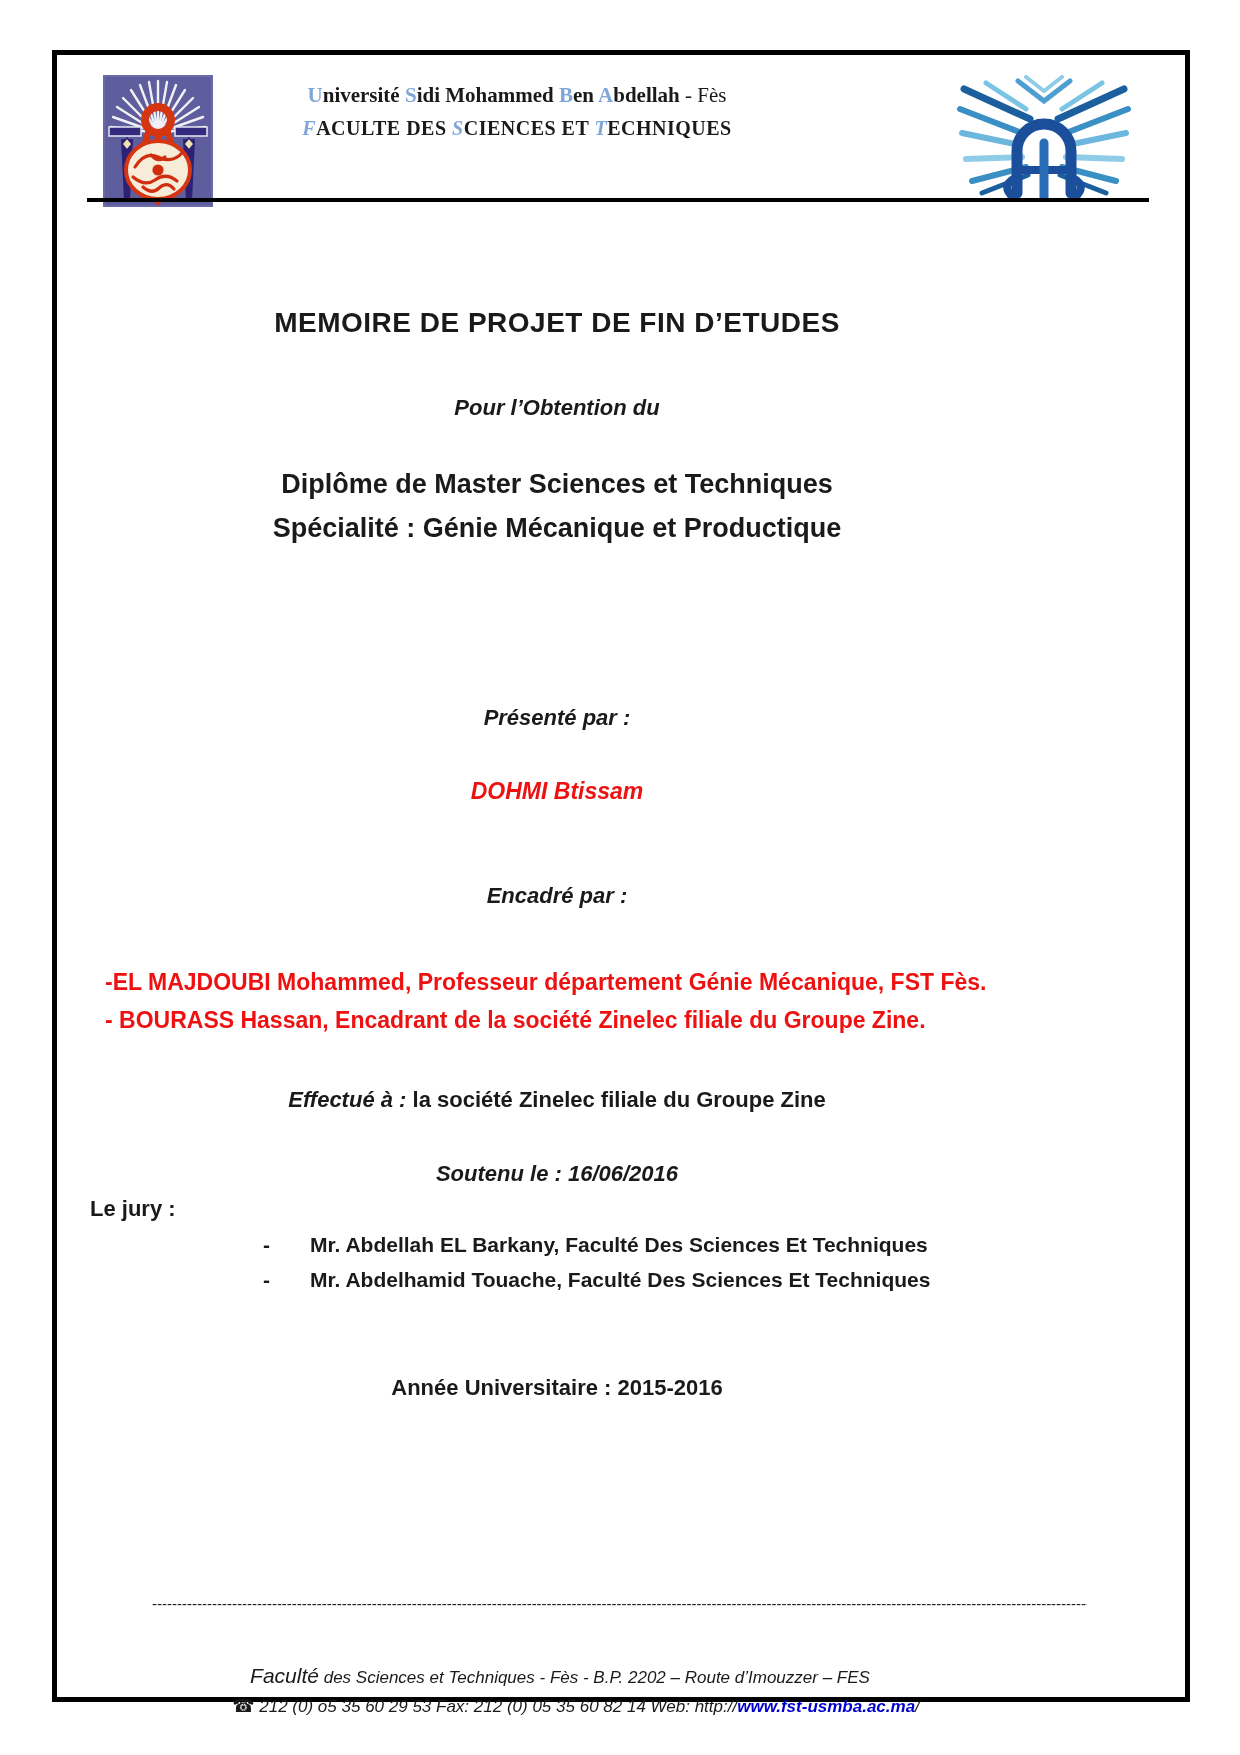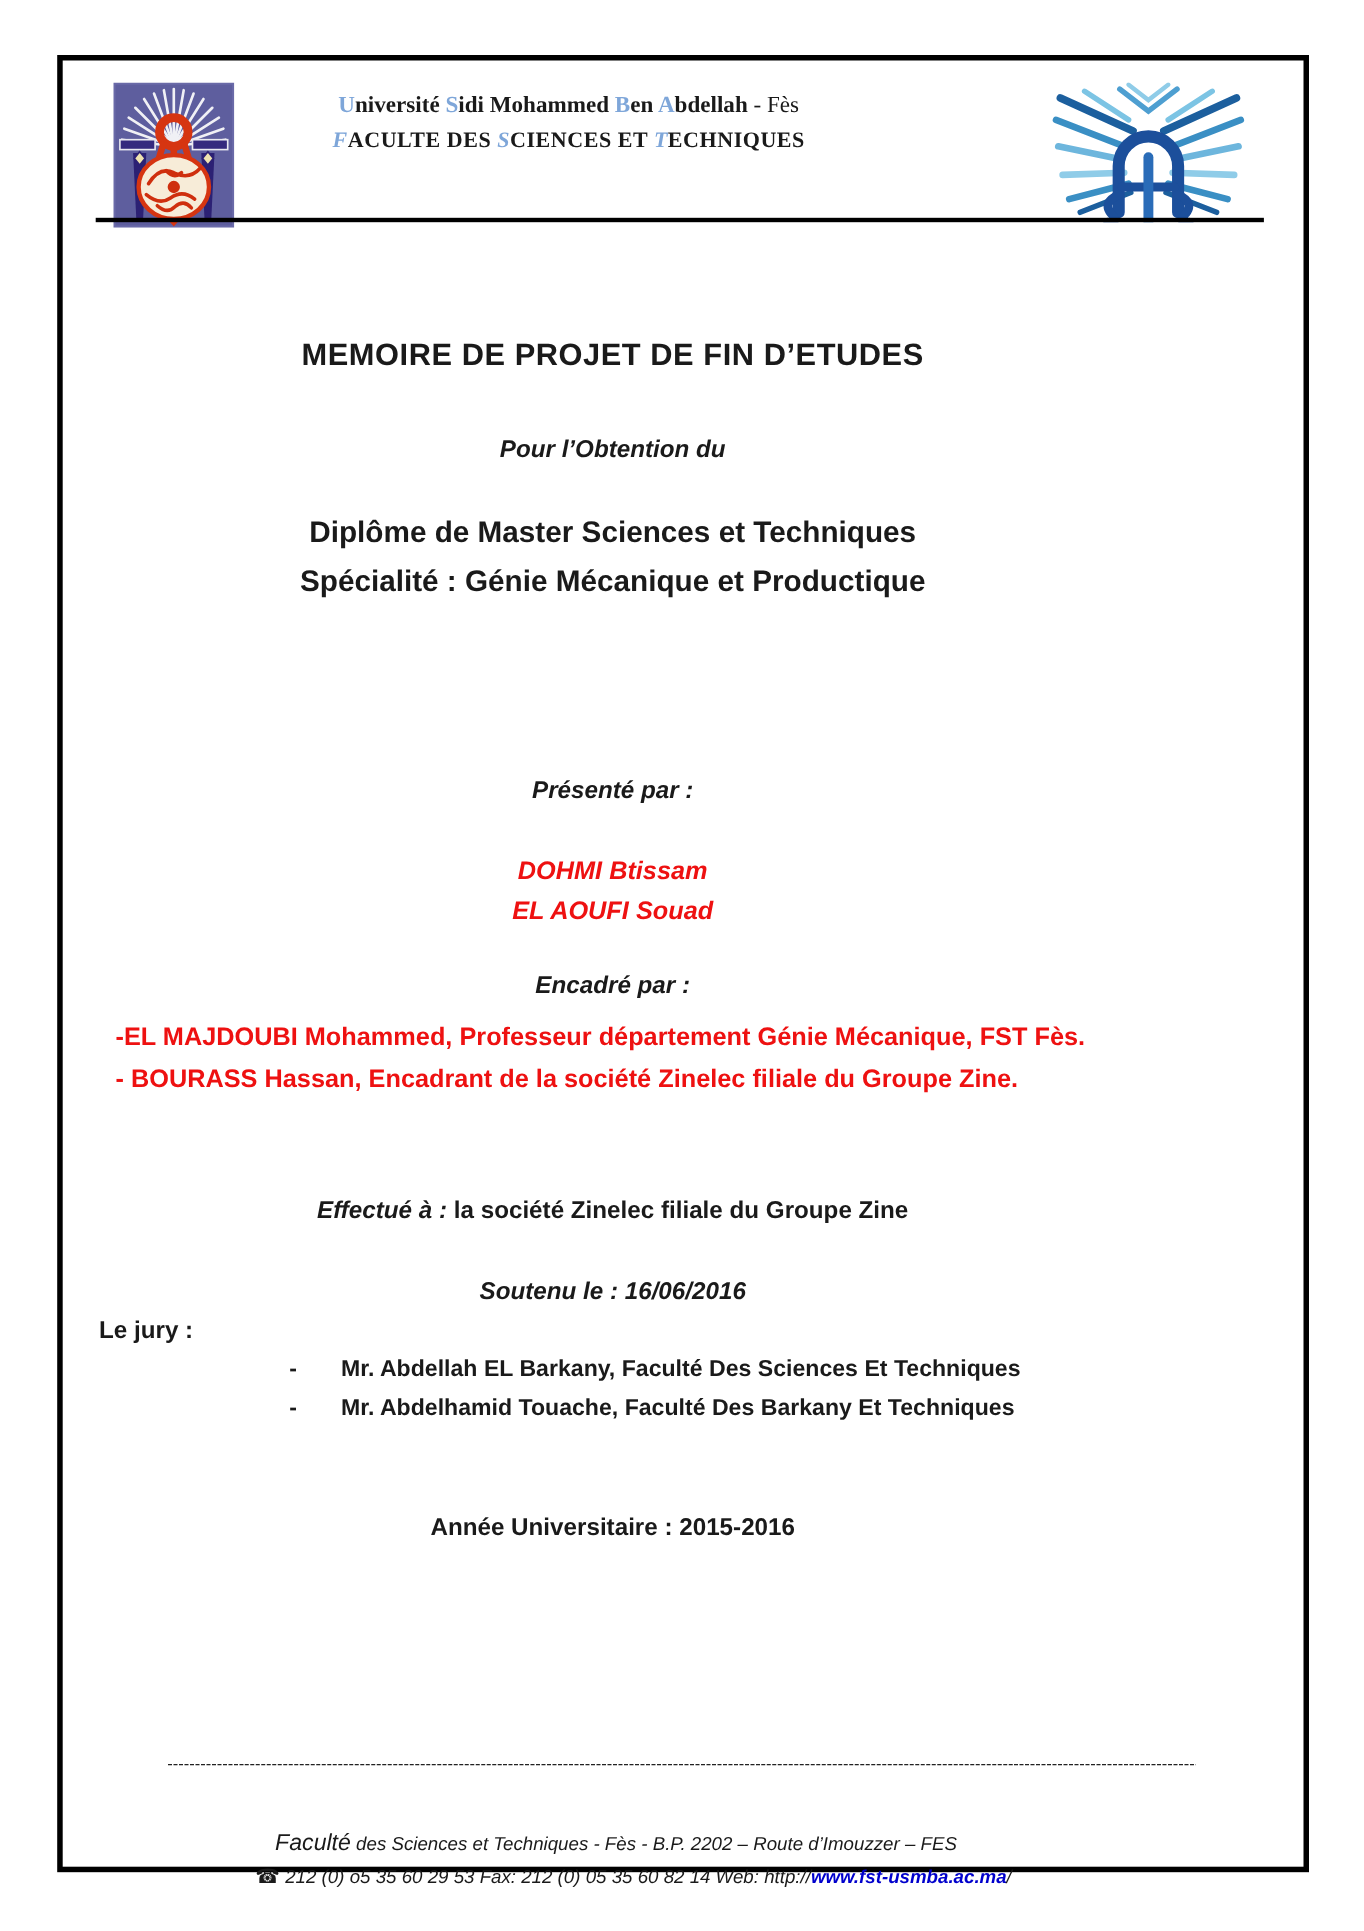--- a/index.html
+++ b/index.html
@@ -32,21 +32,21 @@
   .hdr-rule { top: 143px; left: 30px; width: 1062px; height: 4px; background: #000; }
 
   
   .t-memoire { top: 252px; font-size: 28px; font-weight: bold; letter-spacing: 0.5px; }
   .t-pour    { top: 340px; font-size: 22px; font-weight: bold; font-style: italic; }
   .t-diplome { top: 407px; font-size: 27px; font-weight: bold; line-height: 44px; }
   .t-red-title { top: 560px; font-size: 31px; font-weight: bold; font-style: italic; color: #ee1111; }
   .t-presente { top: 650px; font-size: 22px; font-weight: bold; font-style: italic; }
   .t-authors  { top: 718px; font-size: 23px; font-weight: bold; font-style: italic; color: #ee1111; line-height: 36px; }
   .t-encadre  { top: 828px; font-size: 22px; font-weight: bold; font-style: italic; }
-  .t-supervisors { top: 868px; left: 48px; font-size: 23px; font-weight: bold; color: #ee1111; line-height: 38px; white-space: nowrap; }
+  .t-supervisors { top: 908px; left: 48px; font-size: 23px; font-weight: bold; color: #ee1111; line-height: 38px; white-space: nowrap; }
   .t-effectue { top: 1032px; font-size: 22px; font-weight: bold; }
   .t-effectue .lbl { font-style: italic; }
   .t-soutenu { top: 1106px; font-size: 22px; font-weight: bold; font-style: italic; }
   .t-jury-label { top: 1141px; left: 33px; font-size: 22px; font-weight: bold; }
   .jury-row { position: absolute; left: 206px; font-size: 21px; font-weight: bold; white-space: nowrap; }
   .jury-row .dash { display: inline-block; width: 47px; }
   .jury-1 { top: 1178px; }
   .jury-2 { top: 1213px; }
   .t-annee { top: 1320px; font-size: 22px; font-weight: bold; }
 
@@ -156,38 +156,37 @@
   <div class="cline t-diplome">
     <div>Diplôme de Master Sciences et Techniques</div>
     <div>Spécialité : Génie Mécanique et Productique</div>
   </div>
 
 
   <div class="cline t-presente">Présenté par :</div>
 
   <div class="cline t-authors">
     <div>DOHMI Btissam</div>
-    <div>EL AOUFI Souad</div>
   </div>
 
   <div class="cline t-encadre">Encadré par :</div>
 
   <div class="abs t-supervisors">
     <div>-EL MAJDOUBI Mohammed, Professeur département Génie Mécanique, FST Fès.</div>
     <div>- BOURASS Hassan, Encadrant de la société Zinelec filiale du Groupe Zine.</div>
   </div>
 
   <div class="cline t-effectue"><span class="lbl">Effectué à : </span><span>la société Zinelec filiale du Groupe Zine</span></div>
 
   <div class="cline t-soutenu">Soutenu le : 16/06/2016</div>
 
   <div class="abs t-jury-label">Le jury :</div>
 
   <div class="jury-row jury-1"><span class="dash">-</span><span>Mr. Abdellah EL Barkany, Faculté Des Sciences Et Techniques</span></div>
-  <div class="jury-row jury-2"><span class="dash">-</span><span>Mr. Abdelhamid Touache, Faculté Des Barkany Et Techniques</span></div>
+  <div class="jury-row jury-2"><span class="dash">-</span><span>Mr. Abdelhamid Touache, Faculté Des Sciences Et Techniques</span></div>
 
   <div class="cline t-annee">Année Universitaire : 2015-2016</div>
 
   <div class="abs f-dashes">--------------------------------------------------------------------------------------------------------------------------------------------------------------------------------------------------------</div>
 
   <div class="footer-cline f-fac"><span class="big">Faculté</span><span> des Sciences et Techniques -  Fès  - B.P. 2202 – Route d’Imouzzer – FES</span></div>
 
   <div class="footer-cline f-tel"><span class="phone-glyph">☎</span><span> 212 (0) o5 35 60 29 53 Fax: 212 (0) 05 35 60 82 14 Web: http://</span><span class="link">www.fst-usmba.ac.ma</span><span>/</span></div>
 
 </div>

